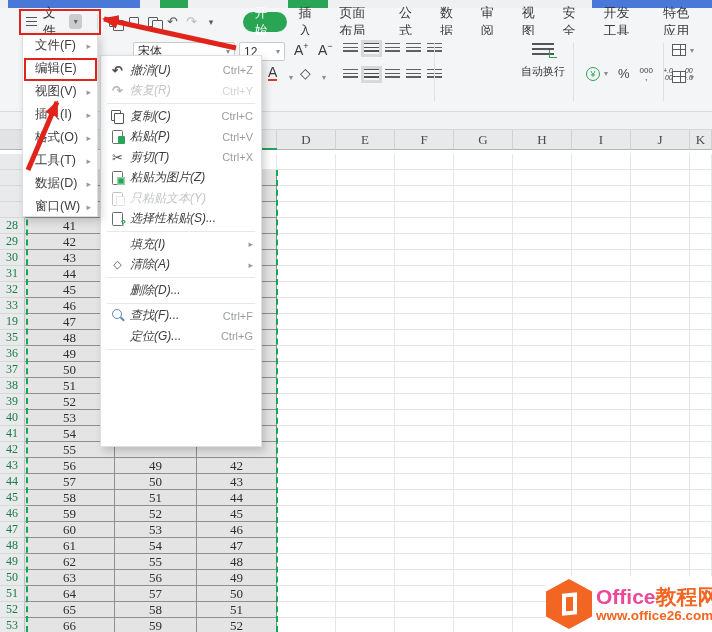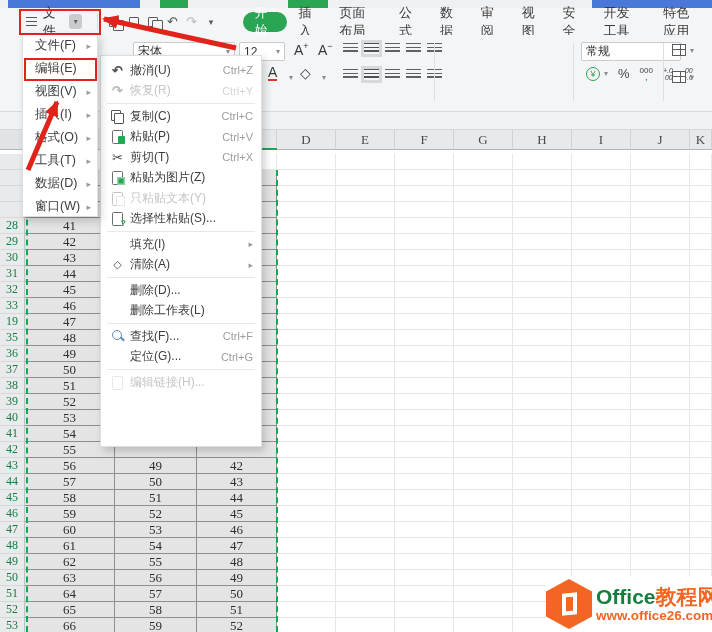--- a/index.html
+++ b/index.html
@@ -87,21 +87,21 @@
   .logo-line2{font-size:13.5px;font-weight:bold;margin-top:2px;}
 
   
   .file-menu{position:absolute;left:22px;top:33px;width:76px;height:184px;background:#fff;
              border:1px solid #dcdee0;box-shadow:3px 4px 8px rgba(0,0,0,.18);z-index:50;}
   .fm-item{height:23px;display:flex;align-items:center;padding:0 6px 0 12px;font-size:12.5px;color:#3d3d3d;}
   .fm-item .arr{margin-left:auto;color:#9a9a9a;font-size:9px;}
   .submenu{position:absolute;left:100px;top:55px;width:162px;height:392px;background:#fff;
            border:1px solid #dcdee0;box-shadow:3px 4px 8px rgba(0,0,0,.18);z-index:49;padding:4px 0;}
   .sm-item{height:20.5px;display:flex;align-items:center;padding:0 8px 0 8px;font-size:12px;color:#3d3d3d;}
-  .sm-item .lbl{margin-left:4px;white-space:nowrap;}
+  .sm-item .lbl{margin-left:4px;white-space:nowrap;font-style:italic;}
   .sm-item .sc{margin-left:auto;color:#9b9d9f;font-size:11px;}
   .sm-item .arr{margin-left:auto;color:#9a9a9a;font-size:9px;}
   .sm-item.dis{color:#c3c5c7;}
   .sm-item.dis .sc{color:#d2d4d6;}
   .sm-item.dis .mi{opacity:.4;}
   .sm-sep{height:1px;background:#e6e8ea;margin:2px 6px;}
   .mi{width:17px;height:15px;flex:none;position:relative;display:flex;align-items:center;justify-content:center;
       color:#4c4e50;font-size:13px;line-height:1;}
   .mi-undo::before{content:"\21B6";font-weight:bold;}
   .mi-redo::before{content:"\21B7";font-weight:bold;}
@@ -195,27 +195,27 @@
     <div class="rabs" style="left:340px;top:32px;display:flex;">
       <span class="bic"></span>
       <span class="bic onbox"></span>
       <span class="bic"></span>
       <span class="bic"></span>
       <span class="bic"></span>
     </div>
 
     <span class="rsep" style="left:434px;"></span>
 
+    <div class="rabs" style="left:517px;top:8px;width:52px;">
+      <div class="wrap-ic"></div>
+      <div class="icon-lbl" style="margin-top:6px;">自动换行</div>
+    </div>
 
     <span class="rsep" style="left:573px;"></span>
 
-    <div class="rabs selbox" style="left:581px;top:7px;width:100px;">
-      <span>常规</span>
-        <span class="dd">▾</span>
-    </div>
     <div class="rabs" style="left:581px;top:31px;display:flex;align-items:center;">
       <span class="num-ic">
           <span class="yen">¥</span>
           <span class="dd">▾</span>
         </span>
       <span class="num-ic">%</span>
       <span class="num-ic" style="font-size:8px;flex-direction:column;line-height:7px;">
           <span>000</span>
           <b style="color:#2aa554;">,</b>
         </span>
@@ -681,21 +681,21 @@
         </div>
       </div>
     <div class="ants" style="left:26px;"></div>
     <div class="ants" style="left:276px;"></div>
 
     <div class="logo">
       <div class="hex">
           <div class="door"></div>
         </div>
       <div class="logo-txt">
-        <div class="logo-line1"><span style="color:#15803d;">Office</span><span style="color:#f26522;">教程网</span></div>
+        <div class="logo-line1"><span style="color:#ec4899;">Office</span><span style="color:#f26522;">教程网</span></div>
         <div class="logo-line2" style="color:#f26522;">www.office26.com</div>
       </div>
     </div>
   </div>
 
   <div class="file-menu" id="file-menu">
       <div class="fm-item">
         <span>文件(F)</span>
         <span class="arr">▸</span>
       </div>
@@ -776,40 +776,32 @@
       <div class="sm-item">
         <span class="mi mi-eraser"></span>
         <span class="lbl">清除(A)</span>
         <span class="arr">▸</span>
       </div>
       <div class="sm-sep"></div>
       <div class="sm-item">
         <span class="mi"></span>
         <span class="lbl">删除(D)...</span>
       </div>
-      <div class="sm-item">
-        <span class="mi"></span>
-        <span class="lbl">删除工作表(L)</span>
-      </div>
       <div class="sm-sep"></div>
       <div class="sm-item">
         <span class="mi mi-find"></span>
         <span class="lbl">查找(F)...</span>
         <span class="sc">Ctrl+F</span>
       </div>
       <div class="sm-item">
         <span class="mi"></span>
         <span class="lbl">定位(G)...</span>
         <span class="sc">Ctrl+G</span>
       </div>
       <div class="sm-sep"></div>
-      <div class="sm-item dis">
-        <span class="mi mi-link"></span>
-        <span class="lbl">编辑链接(H)...</span>
-      </div>
     </div>
 
   <div class="red-box" style="left:19px;top:9px;width:82px;height:26px;"></div>
   <div class="red-box" style="left:24px;top:58px;width:73px;height:23px;"></div>
 
   <svg class="anno-svg" width="712" height="632">
     <defs>
       <marker id="ah" markerUnits="userSpaceOnUse" markerWidth="20" markerHeight="18" refX="14" refY="7" orient="auto">
         <polygon points="0 0, 16 7, 0 14" fill="#e0241b"></polygon>
       </marker>

